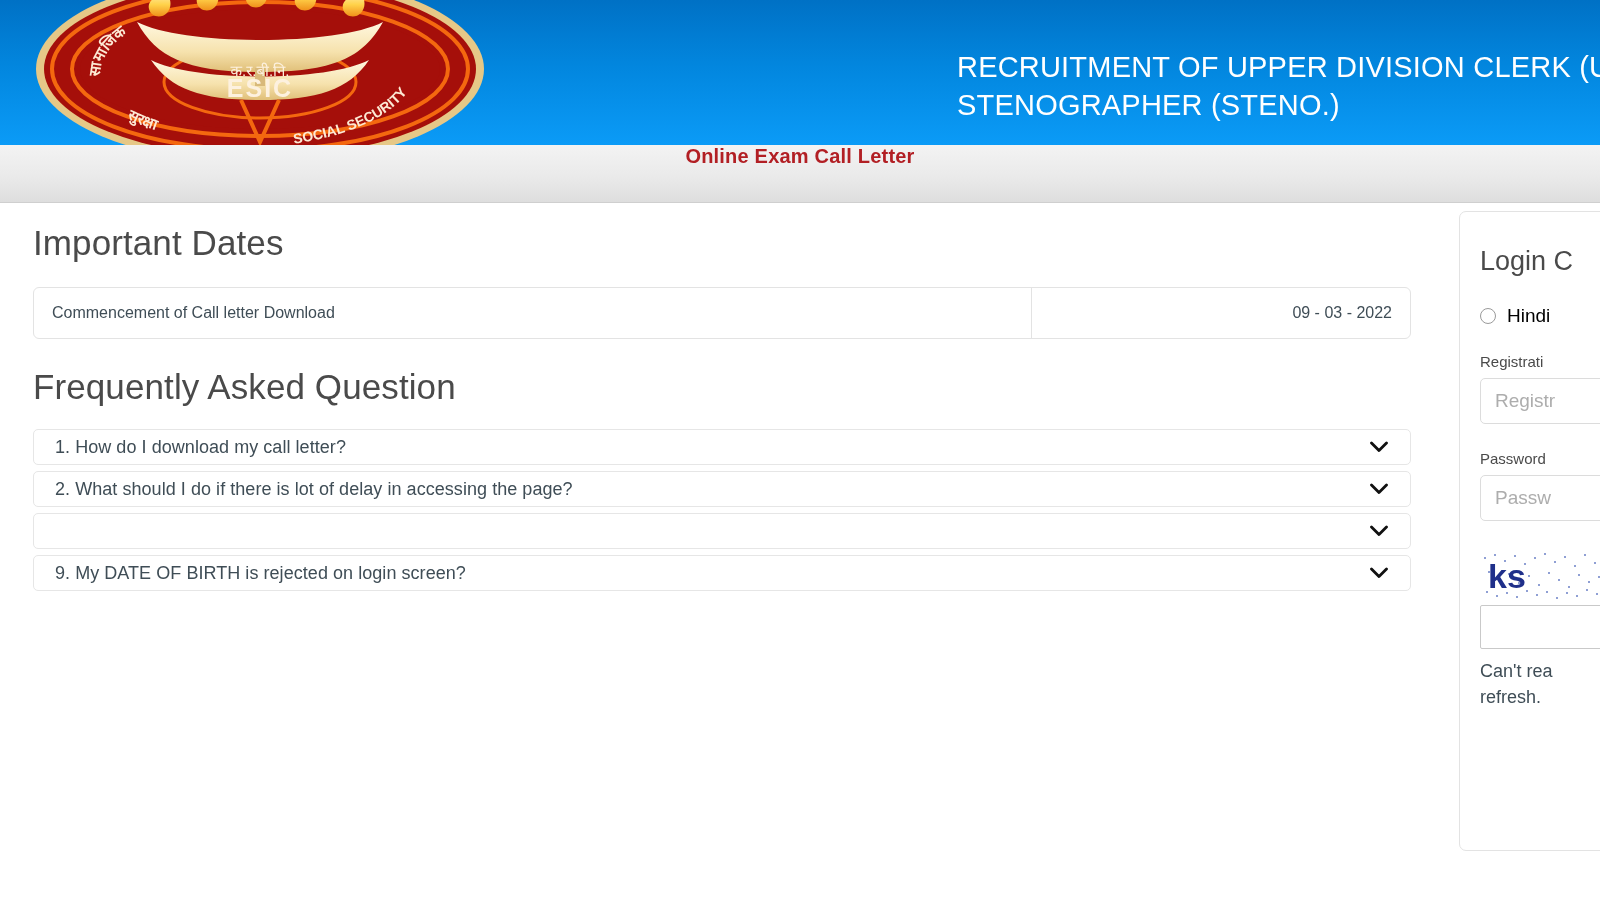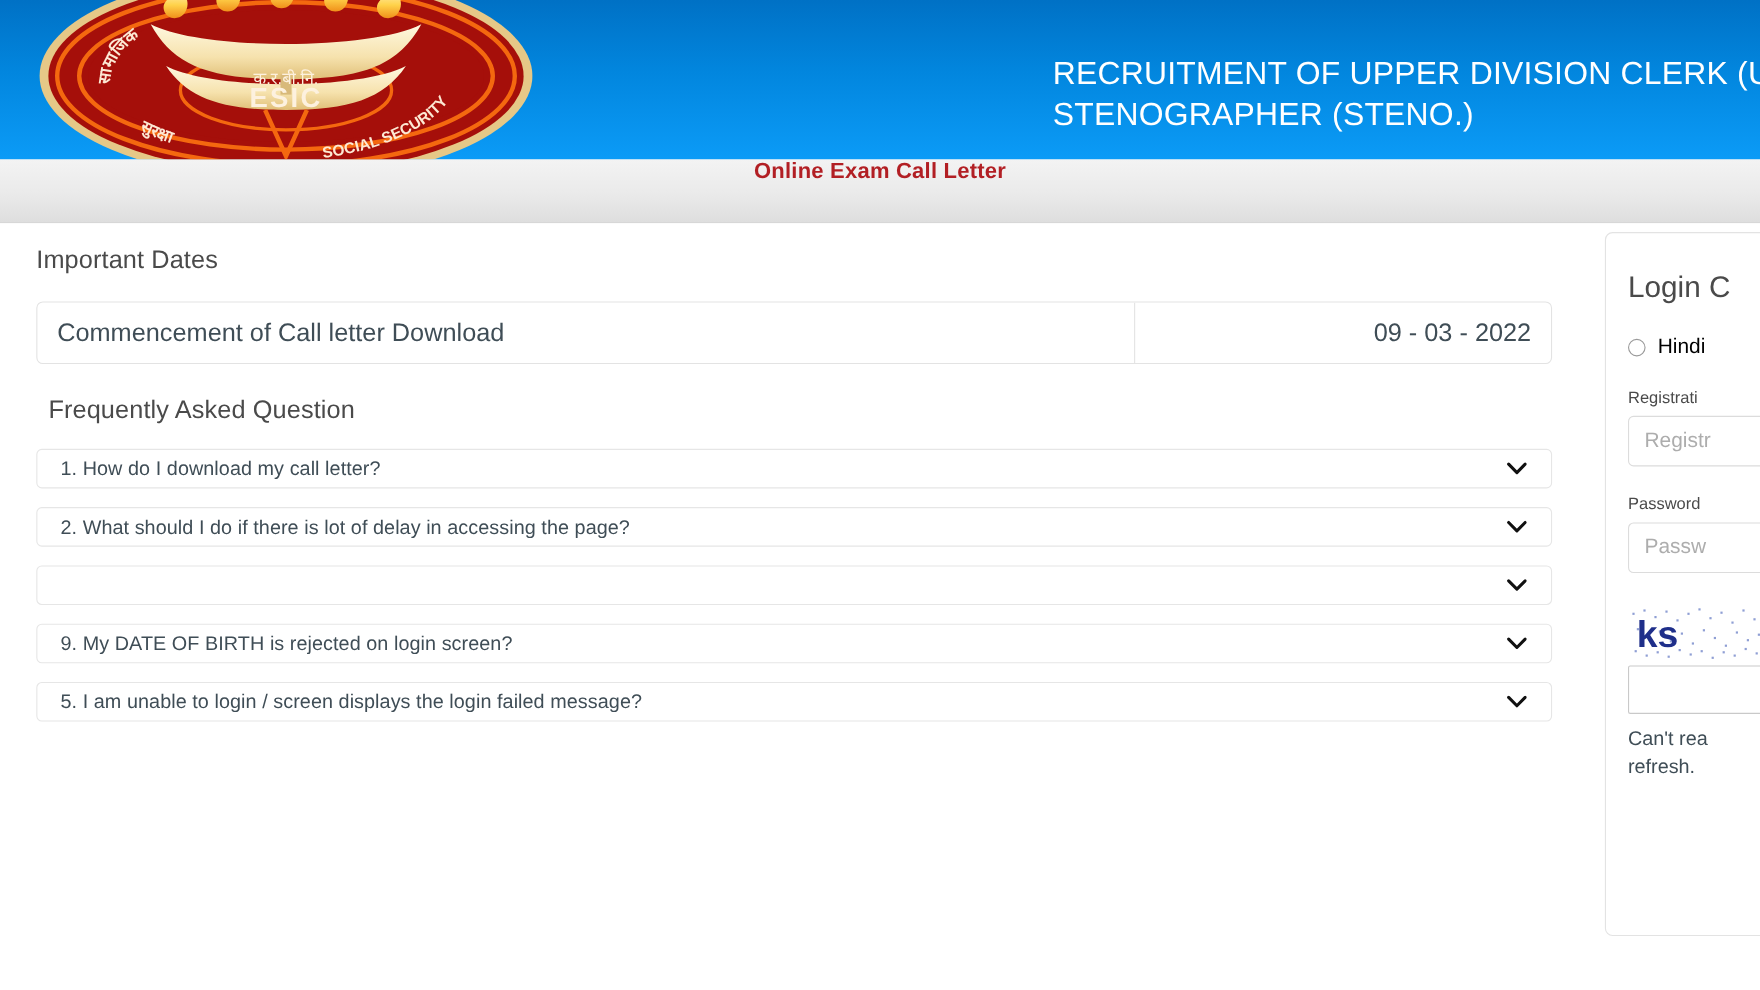--- a/index.html
+++ b/index.html
@@ -68,60 +68,60 @@
   }
 
   .left-col {
     position: absolute;
     left: 33px;
     top: 0;
     width: 1380px;
   }
 
   .section-title {
-    font-size: 23px;
+    font-size: 35px;
     color: #4a4a4a;
     font-weight: 400;
     margin: 20px 0 0 0;
     letter-spacing: 0.1px;
   }
 
   
   .dates-table {
     margin-top: 24px;
     width: 1378px;
     border: 1px solid #e3e3e3;
     border-radius: 6px;
     background: #fff;
     border-collapse: separate;
     border-spacing: 0;
     overflow: hidden;
   }
   .dates-table td {
-    font-size: 23px;
+    font-size: 16px;
     color: #3f4d56;
     padding: 14px 18px;
     height: 50px;
     vertical-align: middle;
   }
   .dates-table tr + tr td { border-top: 1px solid #e3e3e3; }
   .dates-table td.label { width: 997px; }
   .dates-table td.value { border-left: 1px solid #e3e3e3; text-align: right; }
 
   
-  .faq-title { margin-top: 28px; margin-left: 11px; }
+  .faq-title { margin-top: 28px; }
   .faq-list { margin-top: 22px; }
   .faq-item {
     position: relative;
     width: 1378px;
     height: 36px;
     border: 1px solid #e6e6e6;
     border-radius: 5px;
     background: #ffffff;
-    margin-bottom: 17px;
+    margin-bottom: 6px;
     display: flex;
     align-items: center;
     cursor: pointer;
   }
   .faq-q {
     font-size: 18px;
     color: #3f4d56;
     padding-left: 21px;
     letter-spacing: 0.05px;
   }
@@ -339,26 +339,20 @@
           </svg>
       </div>
 
       <div class="faq-item">
         <span class="faq-q">9. My DATE OF BIRTH is rejected on login screen?</span>
         <svg class="faq-chev" viewBox="0 0 18 12">
             <path d="M1.5 2 L9 9.6 L16.5 2" fill="none" stroke="#111" stroke-width="2.8" stroke-linecap="round" stroke-linejoin="round"></path>
           </svg>
       </div>
 
-      <div class="faq-item">
-        <span class="faq-q">5. I am unable to login / screen displays the login failed message?</span>
-        <svg class="faq-chev" viewBox="0 0 18 12">
-            <path d="M1.5 2 L9 9.6 L16.5 2" fill="none" stroke="#111" stroke-width="2.8" stroke-linecap="round" stroke-linejoin="round"></path>
-          </svg>
-      </div>
 
     </div>
   </div>
 
   <div class="login-card">
 
     <div class="login-heading">Login C</div>
 
     <div class="lang-row">
       <span class="radio"></span>

